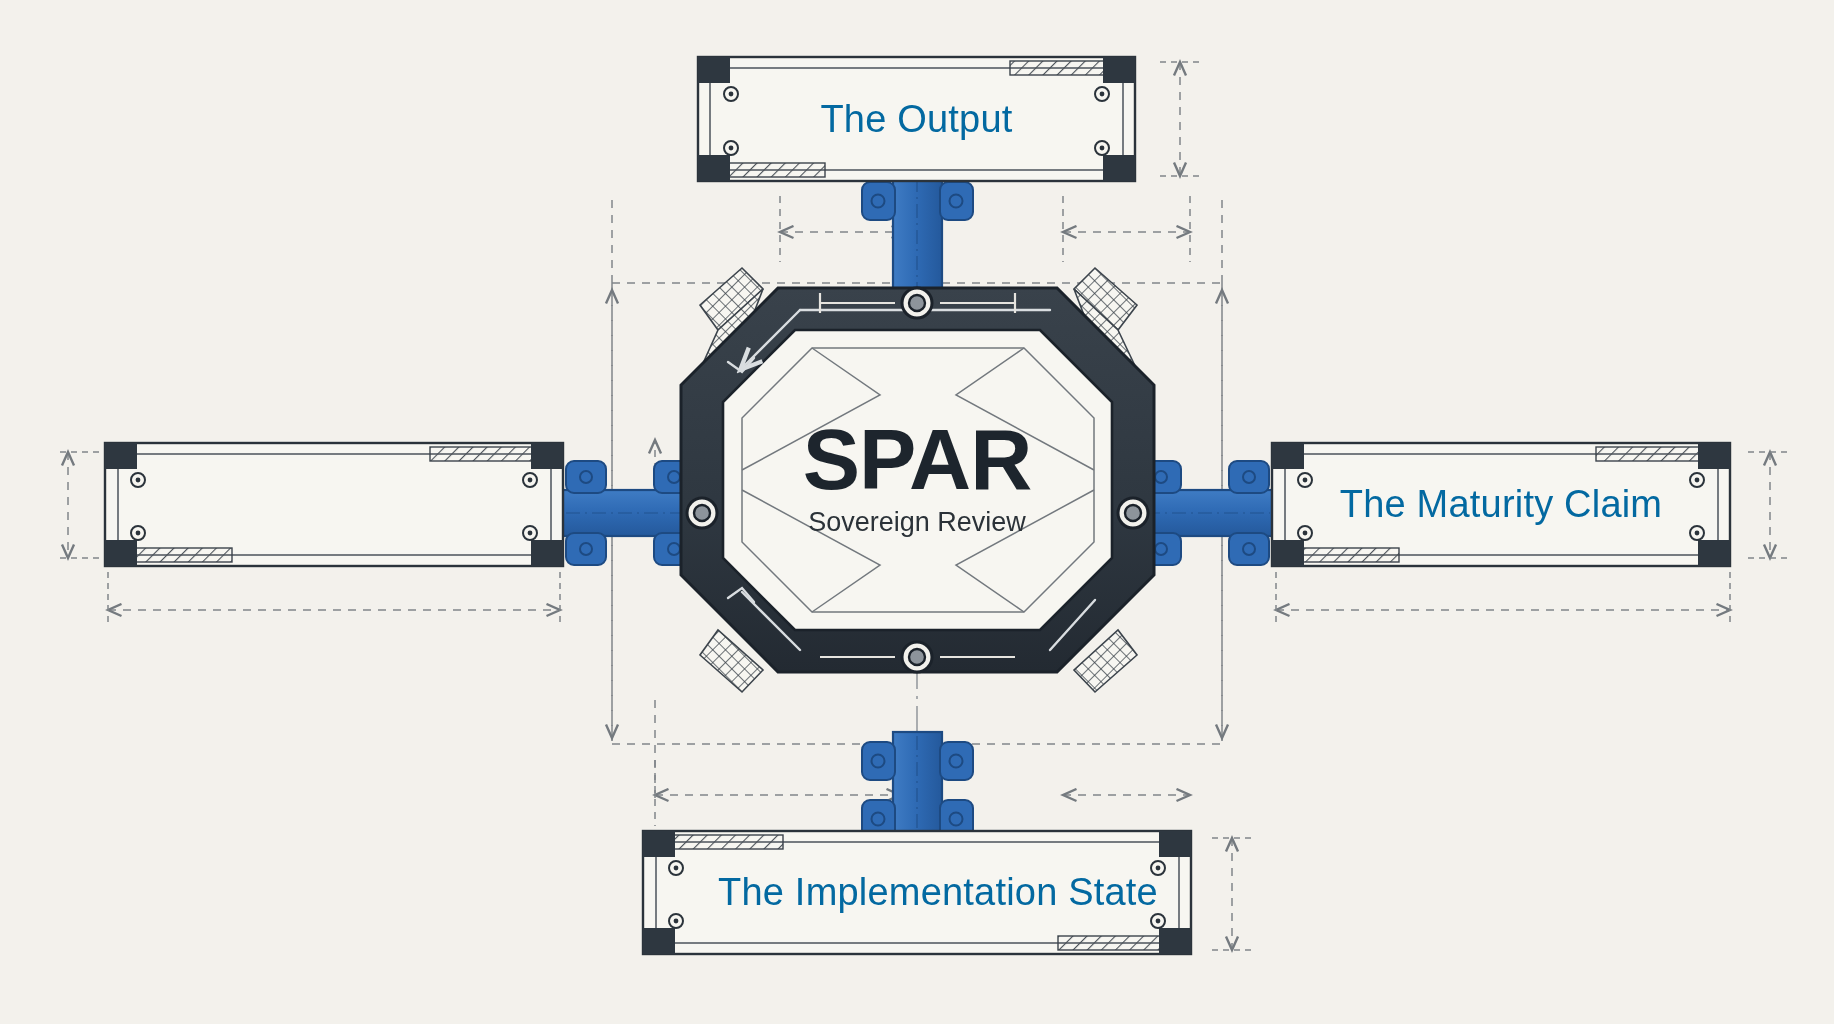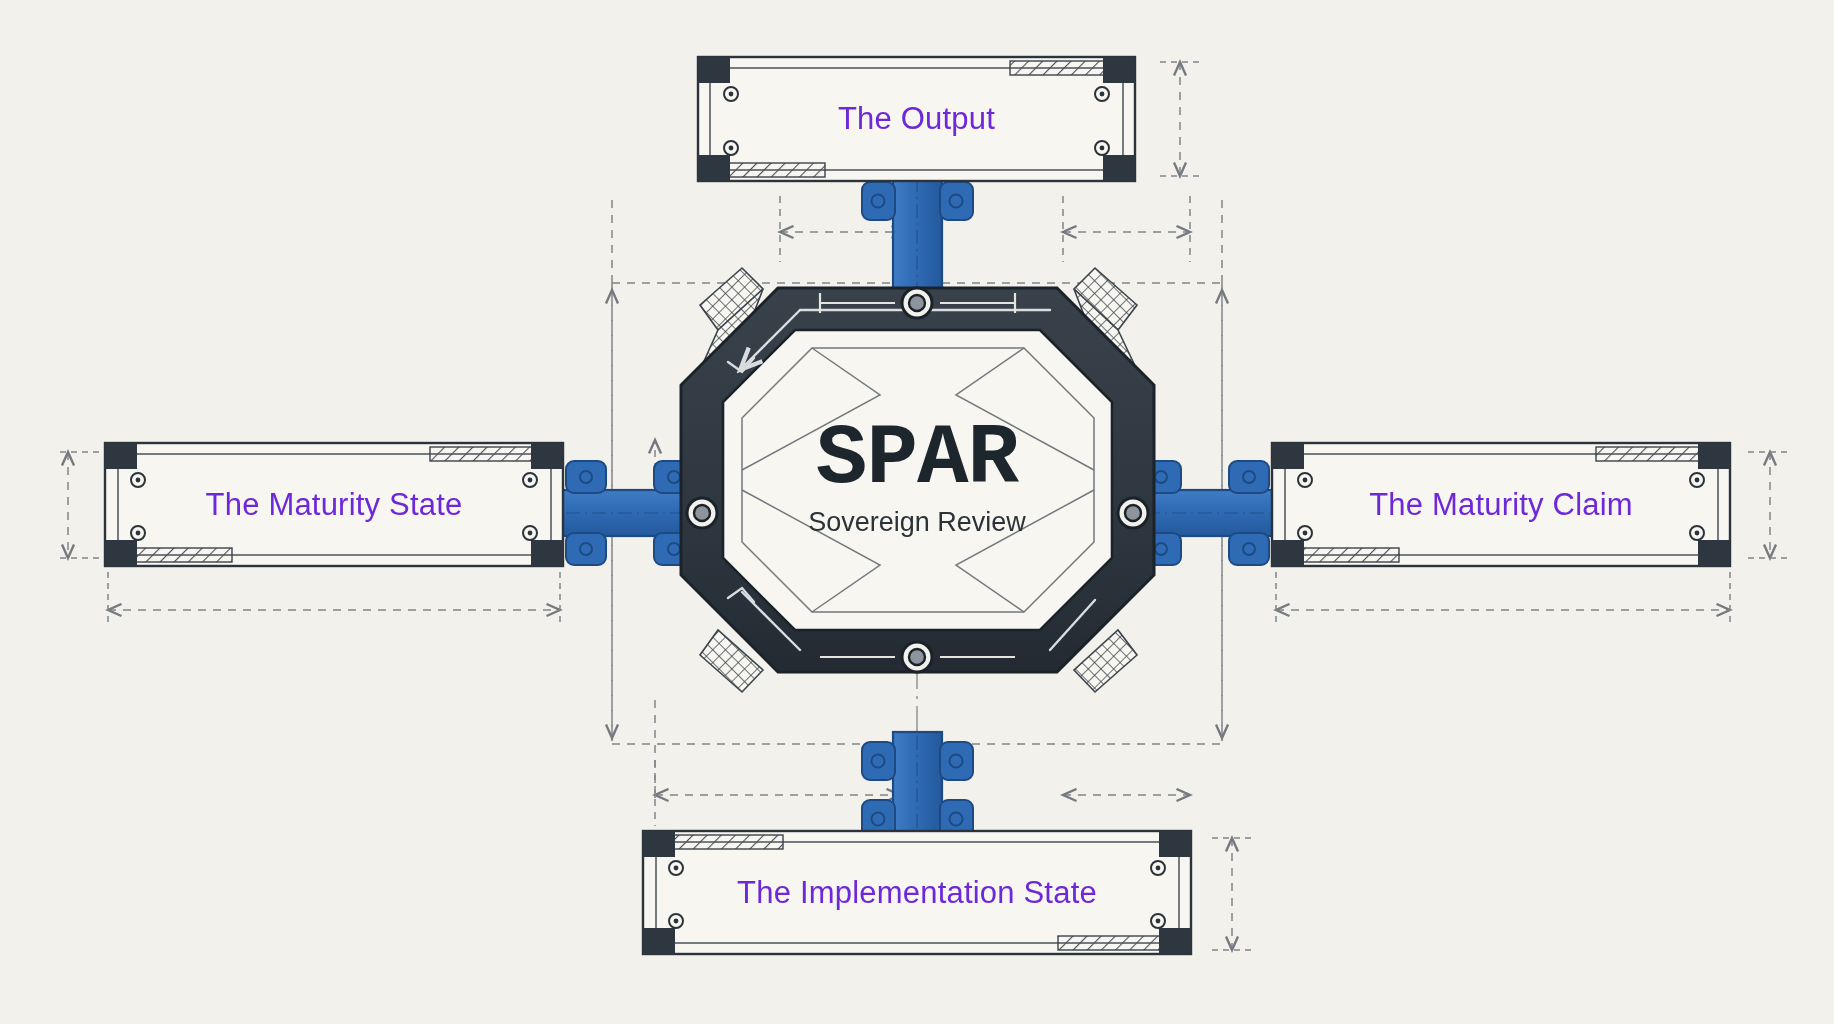--- a/index.html
+++ b/index.html
@@ -23,36 +23,36 @@
     top: 0;
     width: 1834px;
     height: 1024px;
   }
   .lbl {
     position: absolute;
     display: flex;
     align-items: center;
     justify-content: center;
     font-family: "Liberation Sans", sans-serif;
-    font-size: 31px;
-    color: #6d28d9;
+    font-size: 38px;
+    color: #0369a1;
     letter-spacing: 0.2px;
     white-space: nowrap;
     pointer-events: none;
   }
   #hub-text {
     position: absolute;
     left: 717px;
     top: 420px;
     width: 400px;
     text-align: center;
     pointer-events: none;
   }
   #hub-acronym {
-    font-family: Liberation Mono, monospace;
+    font-family: Liberation Sans, sans-serif;
     font-size: 86px;
     font-weight: bold;
     color: #1d252d;
     line-height: 0.92;
     letter-spacing: -1px;
   }
   .hub-sub {
     font-family: "Liberation Sans", sans-serif;
     font-size: 27px;
     color: #2b3238;
@@ -345,25 +345,24 @@
       <circle cx="1158" cy="868" r="2.4" fill="#2b333b"></circle>
       <circle cx="676" cy="921" r="7" fill="#f7f6f1" stroke="#2b333b" stroke-width="2"></circle>
       <circle cx="676" cy="921" r="2.4" fill="#2b333b"></circle>
       <circle cx="1158" cy="921" r="7" fill="#f7f6f1" stroke="#2b333b" stroke-width="2"></circle>
       <circle cx="1158" cy="921" r="2.4" fill="#2b333b"></circle>
     </g>
   </svg>
 
   <div class="lbl" style="left:698px; top:57px; width:437px; height:124px;">The Output</div>
 
-  <div class="lbl" style="left:105px; top:443px; width:458px; height:123px;">The Maturity State</div>
 
   <div class="lbl" style="left:1272px; top:443px; width:458px; height:123px;">The Maturity Claim</div>
 
-  <div class="lbl" style="left:643px; top:831px; width:548px; height:123px;">The Implementation State</div>
+  <div class="lbl" style="left:643px; top:831px; width:548px; height:123px;padding-left:21px;">The Implementation State</div>
 
   <div id="hub-text">
     <div id="hub-acronym">SPAR</div>
     <div id="hub-sub-wrap">
       <div class="hub-sub">Sovereign Review</div>
     </div>
   </div>
 
 </div>
 

